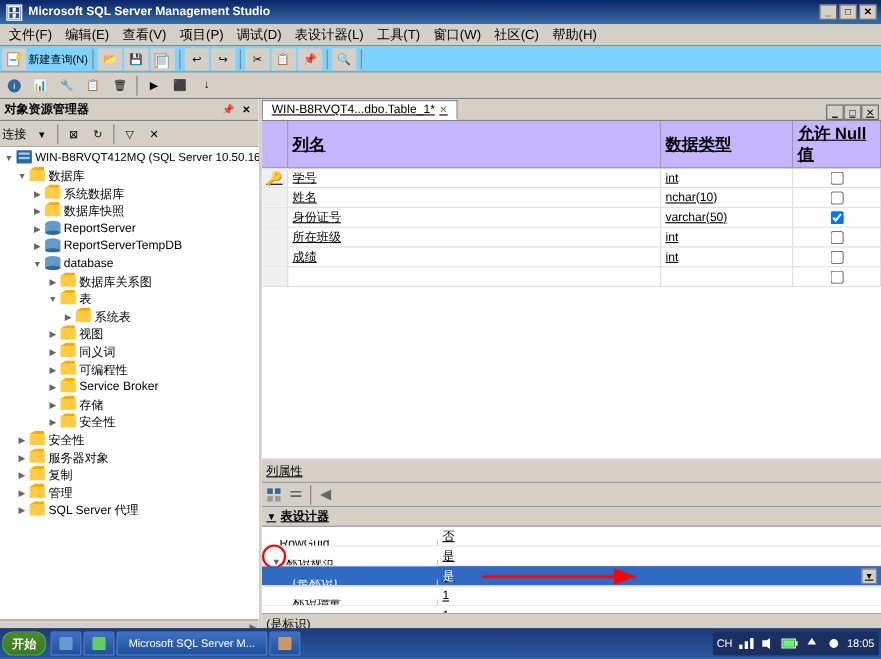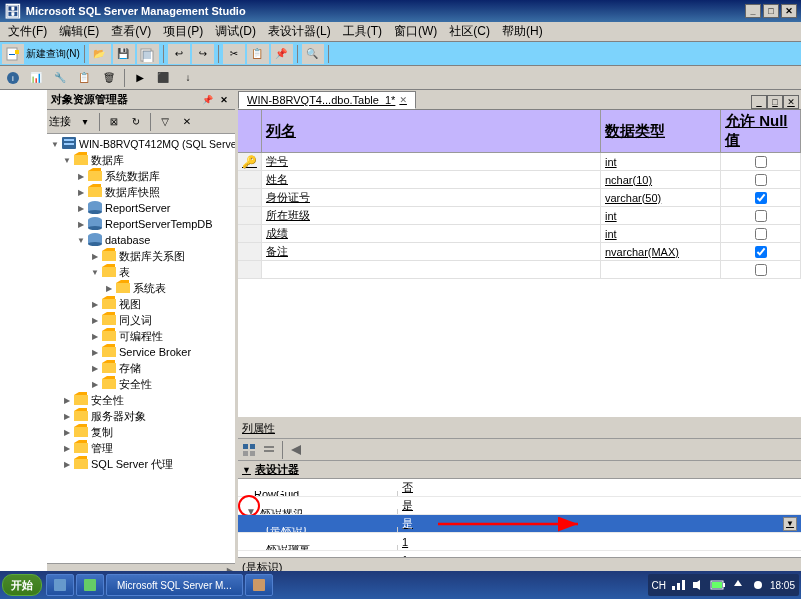--- a/index.html
+++ b/index.html
@@ -103,21 +103,20 @@
 
     
     .left-panel {
       width: 238px;
       min-width: 238px;
       background: #fff;
       border-right: 3px solid #d4d0c8;
       display: flex;
       flex-direction: column;
       overflow: hidden;
-      padding-left: 47px;
     }
     .panel-header {
       background: #d4d0c8;
       padding: 2px 4px;
       font-weight: bold;
       font-size: 11px;
       border-bottom: 1px solid #808080;
       display: flex;
       align-items: center;
       justify-content: space-between;
@@ -866,28 +865,20 @@
 
           <div class="grid-row">
             <div class="grid-cell row-key"></div>
             <div class="grid-cell">成绩</div>
             <div class="grid-cell">int</div>
             <div class="grid-cell checkbox-cell">
                 <input type="checkbox" style="">
               </div>
           </div>
 
-          <div class="grid-row">
-            <div class="grid-cell row-key"></div>
-            <div class="grid-cell">备注</div>
-            <div class="grid-cell">nvarchar(MAX)</div>
-            <div class="grid-cell checkbox-cell">
-                <input type="checkbox" checked="" style="">
-              </div>
-          </div>
 
           <div class="grid-row">
             <div class="grid-cell row-key"></div>
             <div class="grid-cell"></div>
             <div class="grid-cell"></div>
             <div class="grid-cell checkbox-cell">
                 <input type="checkbox" style="">
               </div>
           </div>
         </div>

